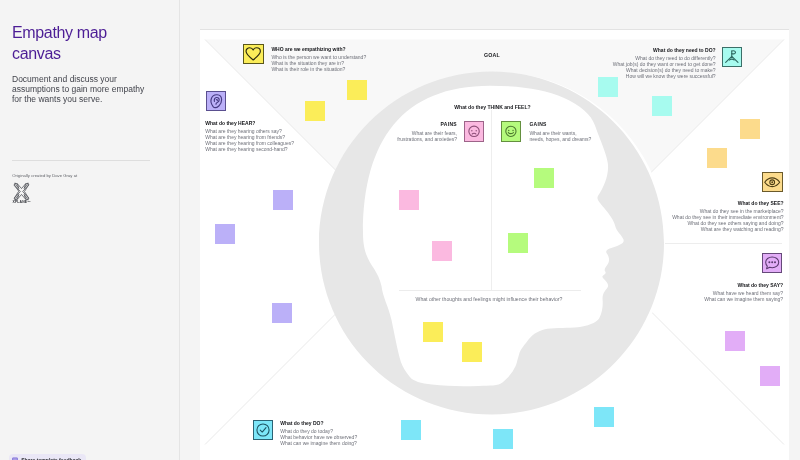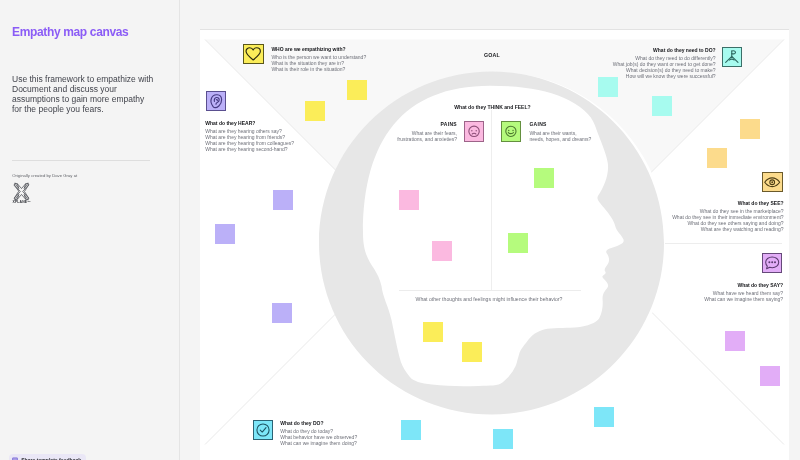--- a/index.html
+++ b/index.html
@@ -3,22 +3,22 @@
 <meta charset="utf-8">
 <style>
   html,body{margin:0;padding:0;}
   body{width:800px;height:460px;overflow:hidden;background:#f4f4f4;
        font-family:"Liberation Sans",sans-serif;}
   #root{position:relative;width:800px;height:460px;overflow:hidden;}
 
   
   #left{position:absolute;left:0;top:0;width:179px;height:460px;background:#f4f4f4;}
   #left-divider{position:absolute;left:179px;top:0;width:1px;height:460px;background:#e4e4e4;}
-  #title{position:absolute;left:12px;top:22px;width:120px;font-size:12px;font-weight:bold;
-         line-height:21px;color:#8b5cf6;letter-spacing:-0.35px;}
+  #title{position:absolute;left:12px;top:22px;width:120px;font-size:16px;font-weight:normal;
+         line-height:21px;color:#4c1d95;letter-spacing:-0.35px;}
   #desc{position:absolute;left:12px;top:73.5px;width:160px;font-size:8.5px;line-height:10.05px;color:#42444c;}
   #hr{position:absolute;left:12px;top:160px;width:138px;height:1px;background:#dedede;}
   #credit{position:absolute;left:12.2px;top:173px;font-size:4.2px;color:#616369;letter-spacing:.03px;}
   #logo{position:absolute;left:12px;top:182px;width:19px;height:19px;}
   #logo-word{position:absolute;left:12.5px;top:199.5px;font-size:3.4px;font-weight:bold;letter-spacing:.15px;color:#2b2d33;}
   #feedback{position:absolute;left:9.2px;top:454px;display:flex;align-items:center;gap:3.6px;
             background:#eae7f6;border-radius:4px;padding:2.5px 5px 4px 2.4px;}
   .fb-label{font-size:5.1px;font-weight:bold;color:#24252b;white-space:nowrap;line-height:6px;}
 
   
@@ -71,24 +71,23 @@
   #gains-body{left:329.4px;top:100.2px;}
 </style>
 </head>
 <body>
 
 <div id="root">
 
   <div id="left">
     <div id="title">Empathy map canvas</div>
     <div id="desc">
-        <div class="desc-line">Use this framework to empathize with</div>
         <div class="desc-line">Document and discuss your</div>
         <div class="desc-line">assumptions to gain more empathy</div>
-        <div class="desc-line">for the people you fears.</div>
+        <div class="desc-line">for the wants you serve.</div>
       </div>
     <div id="hr"></div>
     <div id="credit">Originally created by Dave Gray at</div>
     <div id="logo">
       <svg viewBox="0 0 64 64">
         <g fill="none" stroke="#4c4e54" stroke-width="2.6" stroke-linejoin="round" stroke-linecap="round">
           <path d="M8 10 L10 4 L18 6 L32 22 L46 6 L54 4 L56 10 L42 32 L56 54 L54 60 L46 58 L32 42 L18 58 L10 60 L8 54 L22 32 Z"></path>
           <path d="M10 4 L23 22 L18 6"></path>
           <path d="M54 4 L41 22 L46 6"></path>
           <path d="M10 60 L23 42 L18 58"></path>

